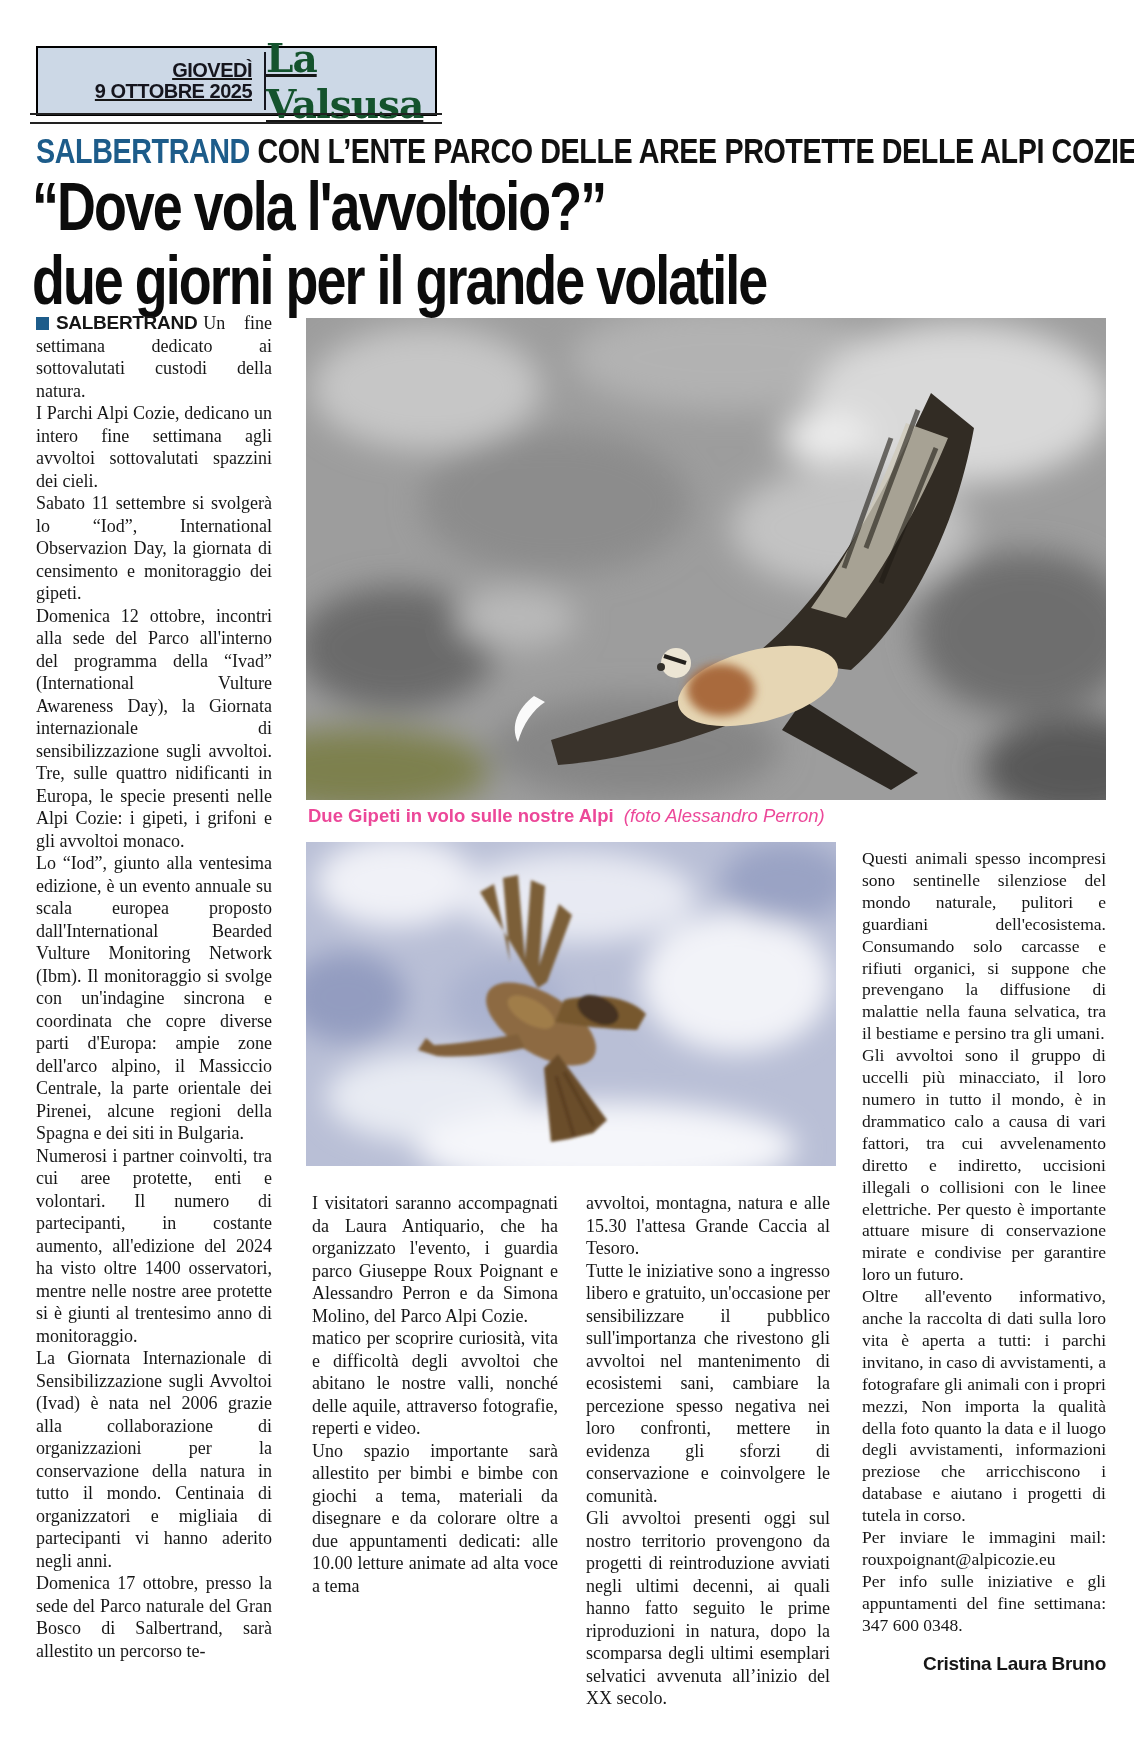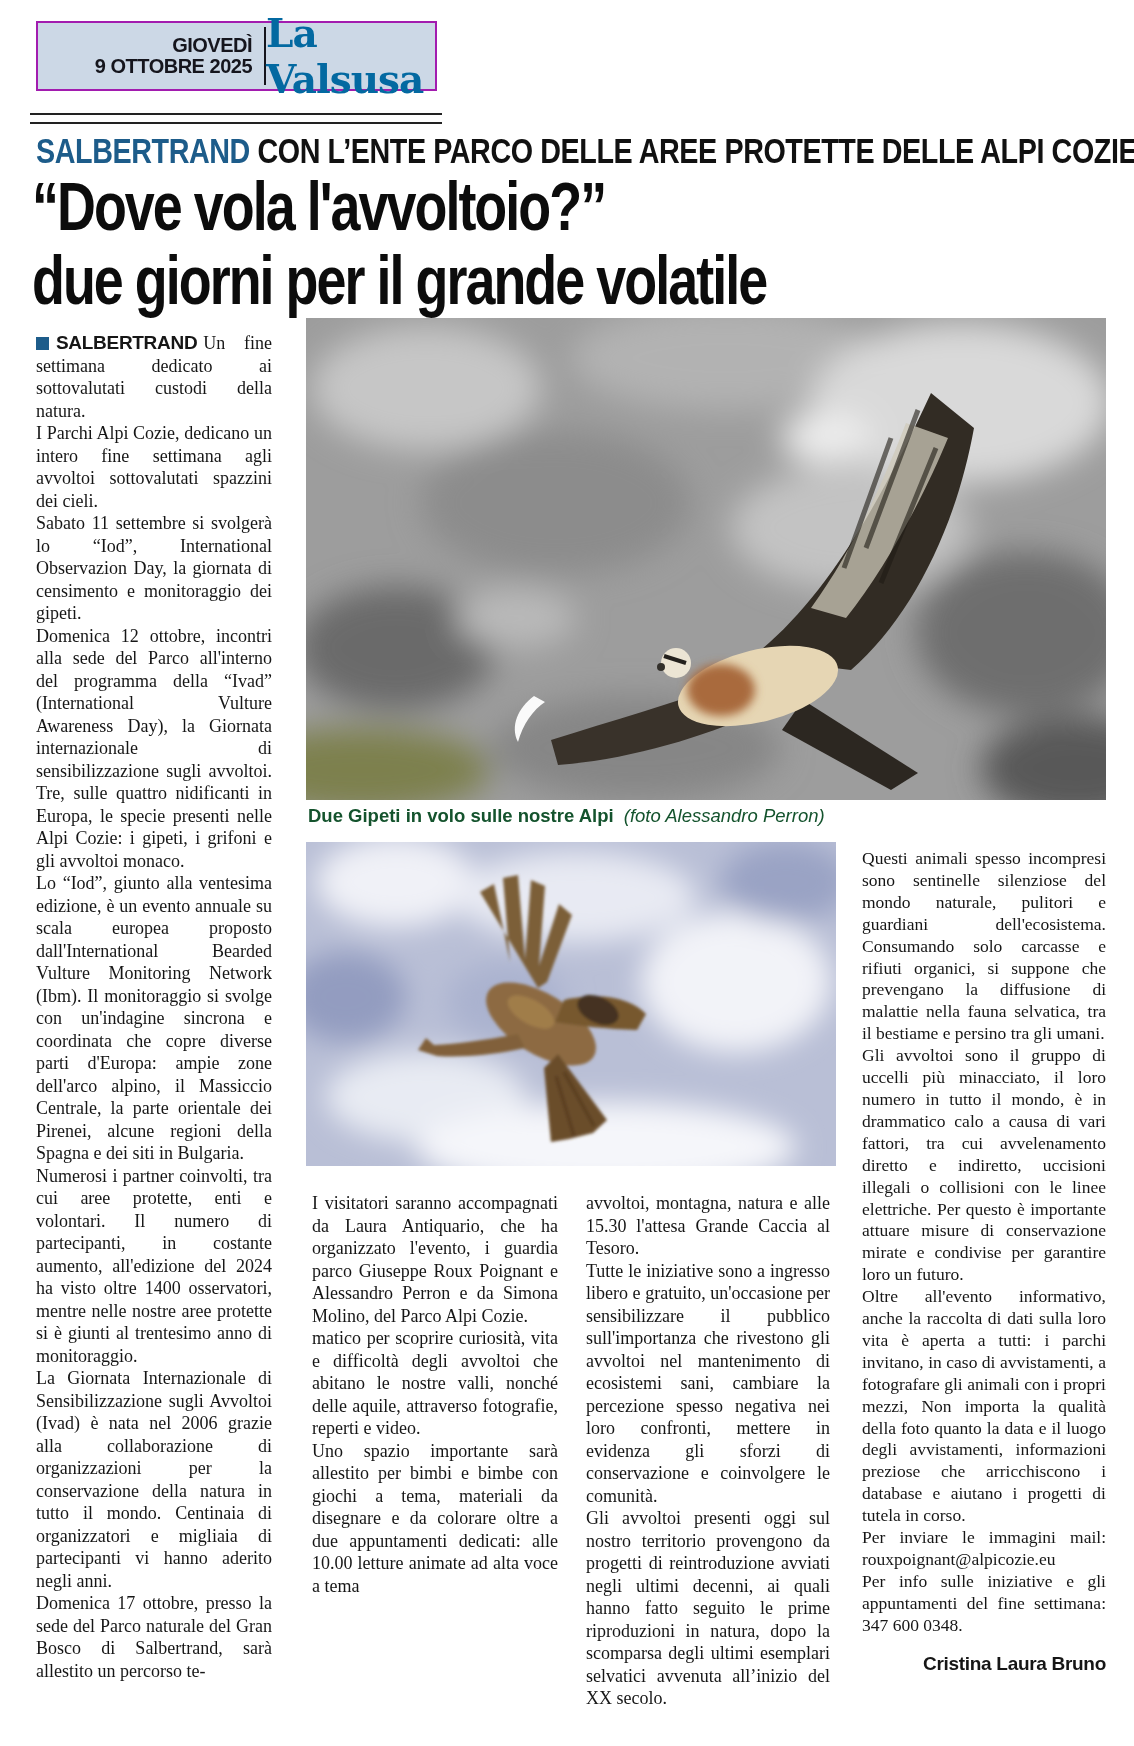--- a/index.html
+++ b/index.html
@@ -5,67 +5,67 @@
   :root{
     --kicker_blue:#1d5c8a;
     --masthead_bg:#ccd8e6;
     --ink:#161616;
   }
   html,body{margin:0;padding:0;background:#ffffff;}
   .page{position:relative;width:1134px;height:1746px;background:#fff;overflow:hidden;
         font-family:"Liberation Serif", serif;color:var(--ink);}
 
   
-  .masthead{position:absolute;left:36px;top:21px;width:401px;height:70px;
-            background:var(--masthead_bg);border:2px solid #a21caf;
-            display:flex;align-items:stretch;box-sizing:border-box;}
+  .masthead{position:absolute;left:36px;top:46px;width:401px;height:70px;
+            background:var(--masthead_bg);border:2px solid #000000;
+            display:flex;align-items:stretch;box-sizing:border-box;text-decoration:underline;}
   .masthead .datebox{width:226px;display:flex;flex-direction:column;justify-content:center;
             align-items:flex-end;padding-right:12px;box-sizing:border-box;
             font-family:"Liberation Sans", sans-serif;font-weight:bold;
             font-size:20px;line-height:21px;color:#15151d;letter-spacing:-.5px;}
   .masthead .vrule{width:2px;background:#15151d;margin:4px 0;}
   .masthead .logo{flex:1;display:flex;align-items:center;justify-content:center;
             font-family:"DejaVu Serif", serif;font-weight:bold;font-size:39px;
-            color:#0369a1;letter-spacing:-1px;}
+            color:#14532d;letter-spacing:-1px;}
   .double-rule{position:absolute;left:30px;top:113px;width:412px;height:7px;
             border-top:2px solid #222;border-bottom:2px solid #222;}
 
   
   .kicker{position:absolute;left:36px;top:131px;white-space:nowrap;
           font-family:"Liberation Sans", sans-serif;font-weight:bold;font-size:35px;
           transform:scaleX(.82);transform-origin:left top;letter-spacing:-.5px;}
   .kicker .loc{color:var(--kicker_blue);}
   .kicker .rest{color:#111;font-weight:600;}
   .headline{position:absolute;left:32px;top:170px;
           font-family:"Liberation Sans", sans-serif;font-weight:bold;
           font-size:69px;line-height:74px;letter-spacing:-2.5px;color:#0c0c0c;
           transform:scaleX(.78);transform-origin:left top;white-space:nowrap;}
 
   
   .col{position:absolute;font-size:18px;line-height:22.5px;text-align:justify;
        overflow:hidden;}
   .col p{margin:0;padding:0;}
-  #col1{left:36px;top:332px;width:236px;height:1412px;}
+  #col1{left:36px;top:312px;width:236px;height:1412px;}
   #col2{left:312px;top:1192px;width:246px;height:548px;}
   #col3{left:586px;top:1192px;width:244px;height:548px;}
   #col4{left:862px;top:848px;width:244px;height:896px;font-size:17.5px;line-height:21.9px;}
 
   .lead-bullet{display:inline-block;width:13px;height:13px;background:var(--kicker_blue);
        margin-right:7px;transform:translateY(1px);}
   .lead-name{font-family:"Liberation Sans", sans-serif;font-weight:bold;font-size:19px;
        letter-spacing:-.3px;margin-right:6px;}
   .byline{display:block;text-align:right;font-family:"Liberation Sans", sans-serif;
        font-weight:bold;font-size:19px;letter-spacing:-.3px;margin-top:16px;}
 
   
   .photo1{position:absolute;left:306px;top:318px;width:800px;height:482px;overflow:hidden;}
   .photo2{position:absolute;left:306px;top:842px;width:530px;height:324px;overflow:hidden;}
   .photo1 svg,.photo2 svg{display:block;width:100%;height:100%;}
   .caption{position:absolute;left:308px;top:805px;width:798px;
-       font-family:"Liberation Sans", sans-serif;font-size:18.5px;color:#14532d;}
+       font-family:"Liberation Sans", sans-serif;font-size:18.5px;color:#ec4899;}
   .caption .cap-b{font-weight:bold;}
   .caption .cap-i{font-style:italic;margin-left:5px;}
 </style>
 </head>
 <body>
 
 <div class="page">
 
   <div class="masthead">
     <div class="datebox">

